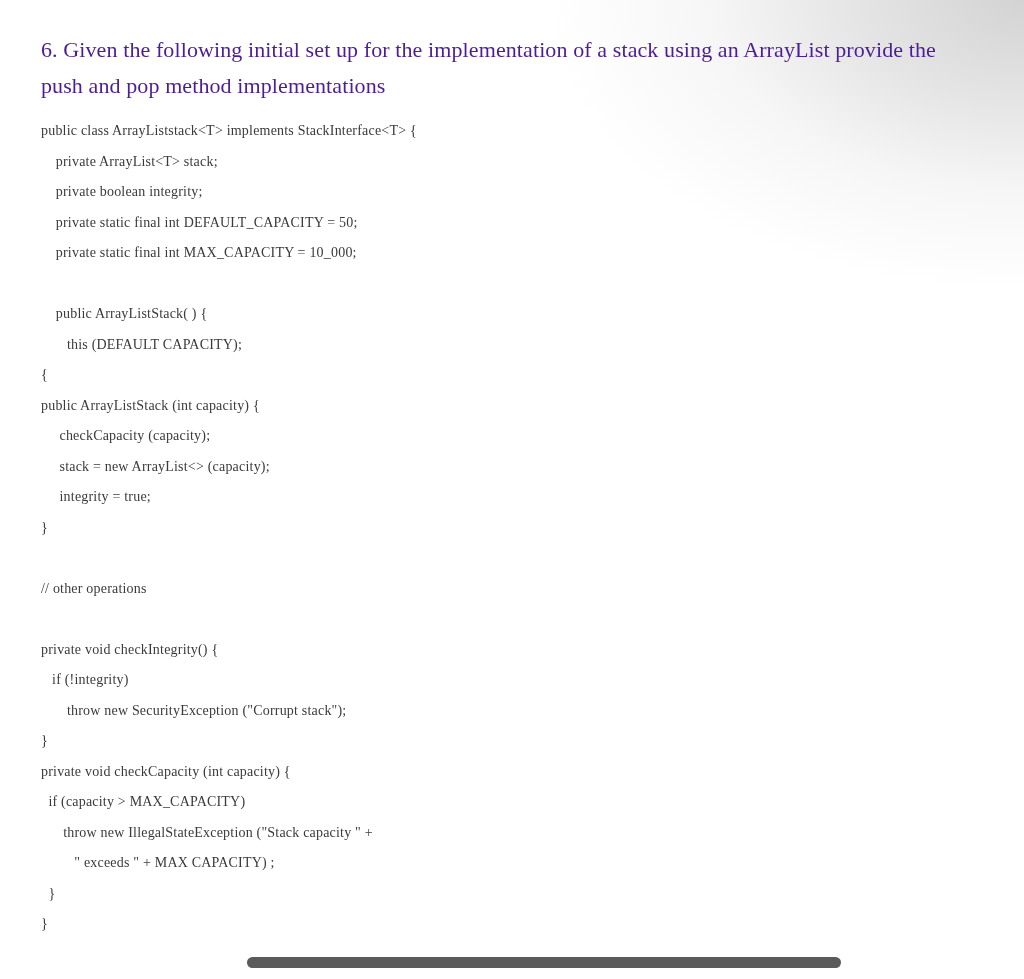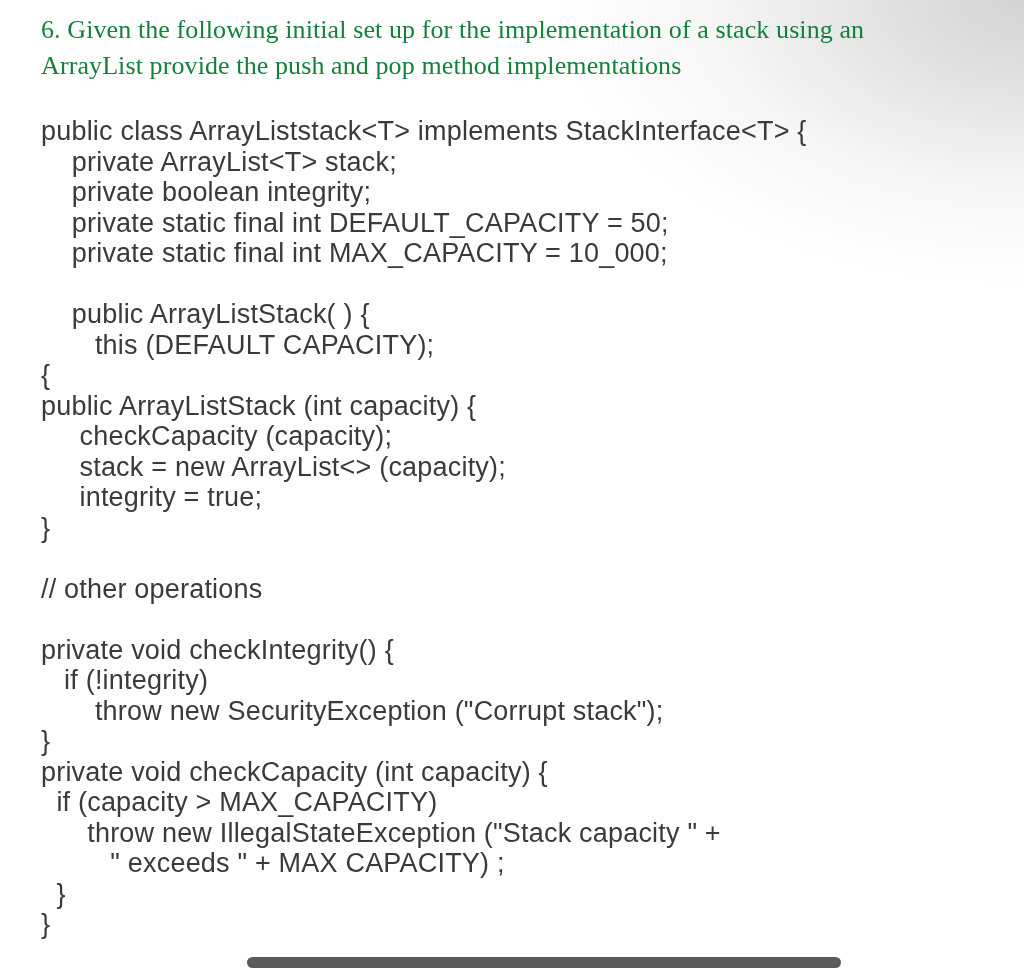--- a/index.html
+++ b/index.html
@@ -36,37 +36,37 @@
 
   #content {
     position: relative;
     z-index: 1;
   }
 
   
   #question-heading {
     position: absolute;
     left: 41px;
-    top: 12px;
+    top: 32px;
     width: 930px;
     font-family: "Liberation Serif", "DejaVu Serif", serif;
-    font-size: 26px;
+    font-size: 22px;
     line-height: 36px;
-    color: #15803d;
+    color: #4c1d95;
     letter-spacing: 0.1px;
   }
 
   
   #code-block {
     position: absolute;
     left: 41px;
     top: 116px;
     width: 960px;
-    font-family: Liberation Sans, sans-serif;
-    font-size: 27px;
+    font-family: Liberation Serif, serif;
+    font-size: 14px;
     line-height: 30.5px;
     color: #3a3a3a;
     white-space: pre;
     letter-spacing: 0.2px;
   }
   .code-line {
     white-space: pre;
     min-height: 30.5px;
   }
   .code-line.blank {

